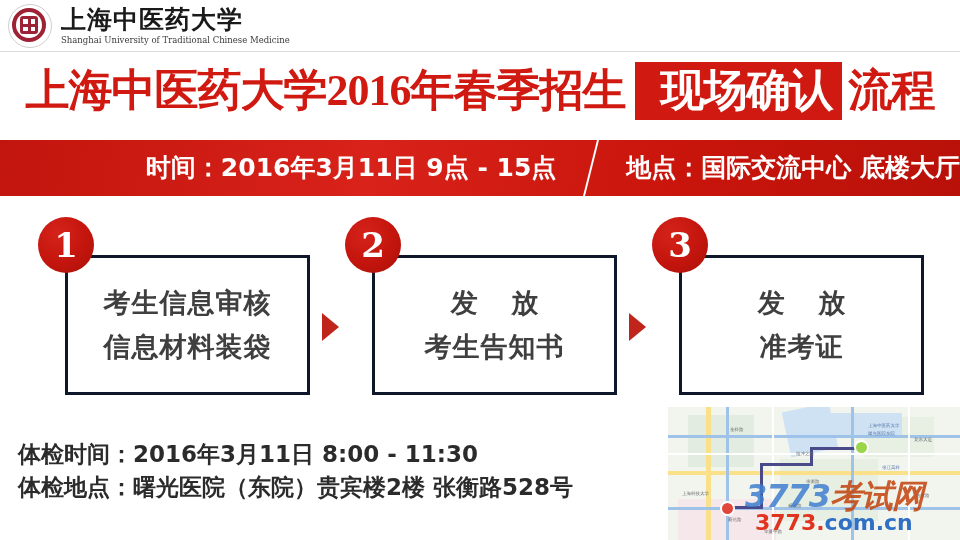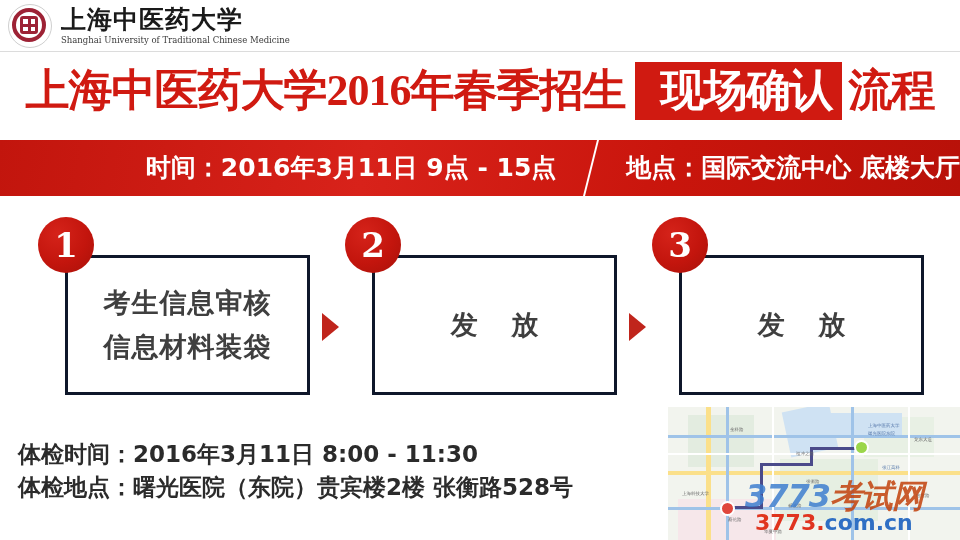--- a/index.html
+++ b/index.html
@@ -330,27 +330,29 @@
     <div class="step" style="left:65px;">
       <div class="step-line">考生信息审核</div>
       <div class="step-line">信息材料装袋</div>
     </div>
 
     <div class="arrow" style="left:322px;"></div>
 
     <div class="badge" style="left:345px;">2</div>
     <div class="step" style="left:372px;">
       <div class="step-line spaced">发 放</div>
+      <div class="step-line">考生告知书</div>
     </div>
 
     <div class="arrow" style="left:629px;"></div>
 
     <div class="badge" style="left:652px;">3</div>
     <div class="step" style="left:679px;">
       <div class="step-line spaced">发 放</div>
+      <div class="step-line">准考证</div>
     </div>
 
   </div>
 
   <div class="foot" id="foot1">体检时间：2016年3月11日 8:00 - 11:30</div>
   <div class="foot" id="foot2">体检地点：曙光医院（东院）贵宾楼2楼 张衡路528号</div>
 
   <div class="map">
     <div class="landA"></div>
     <div class="parkA"></div>

